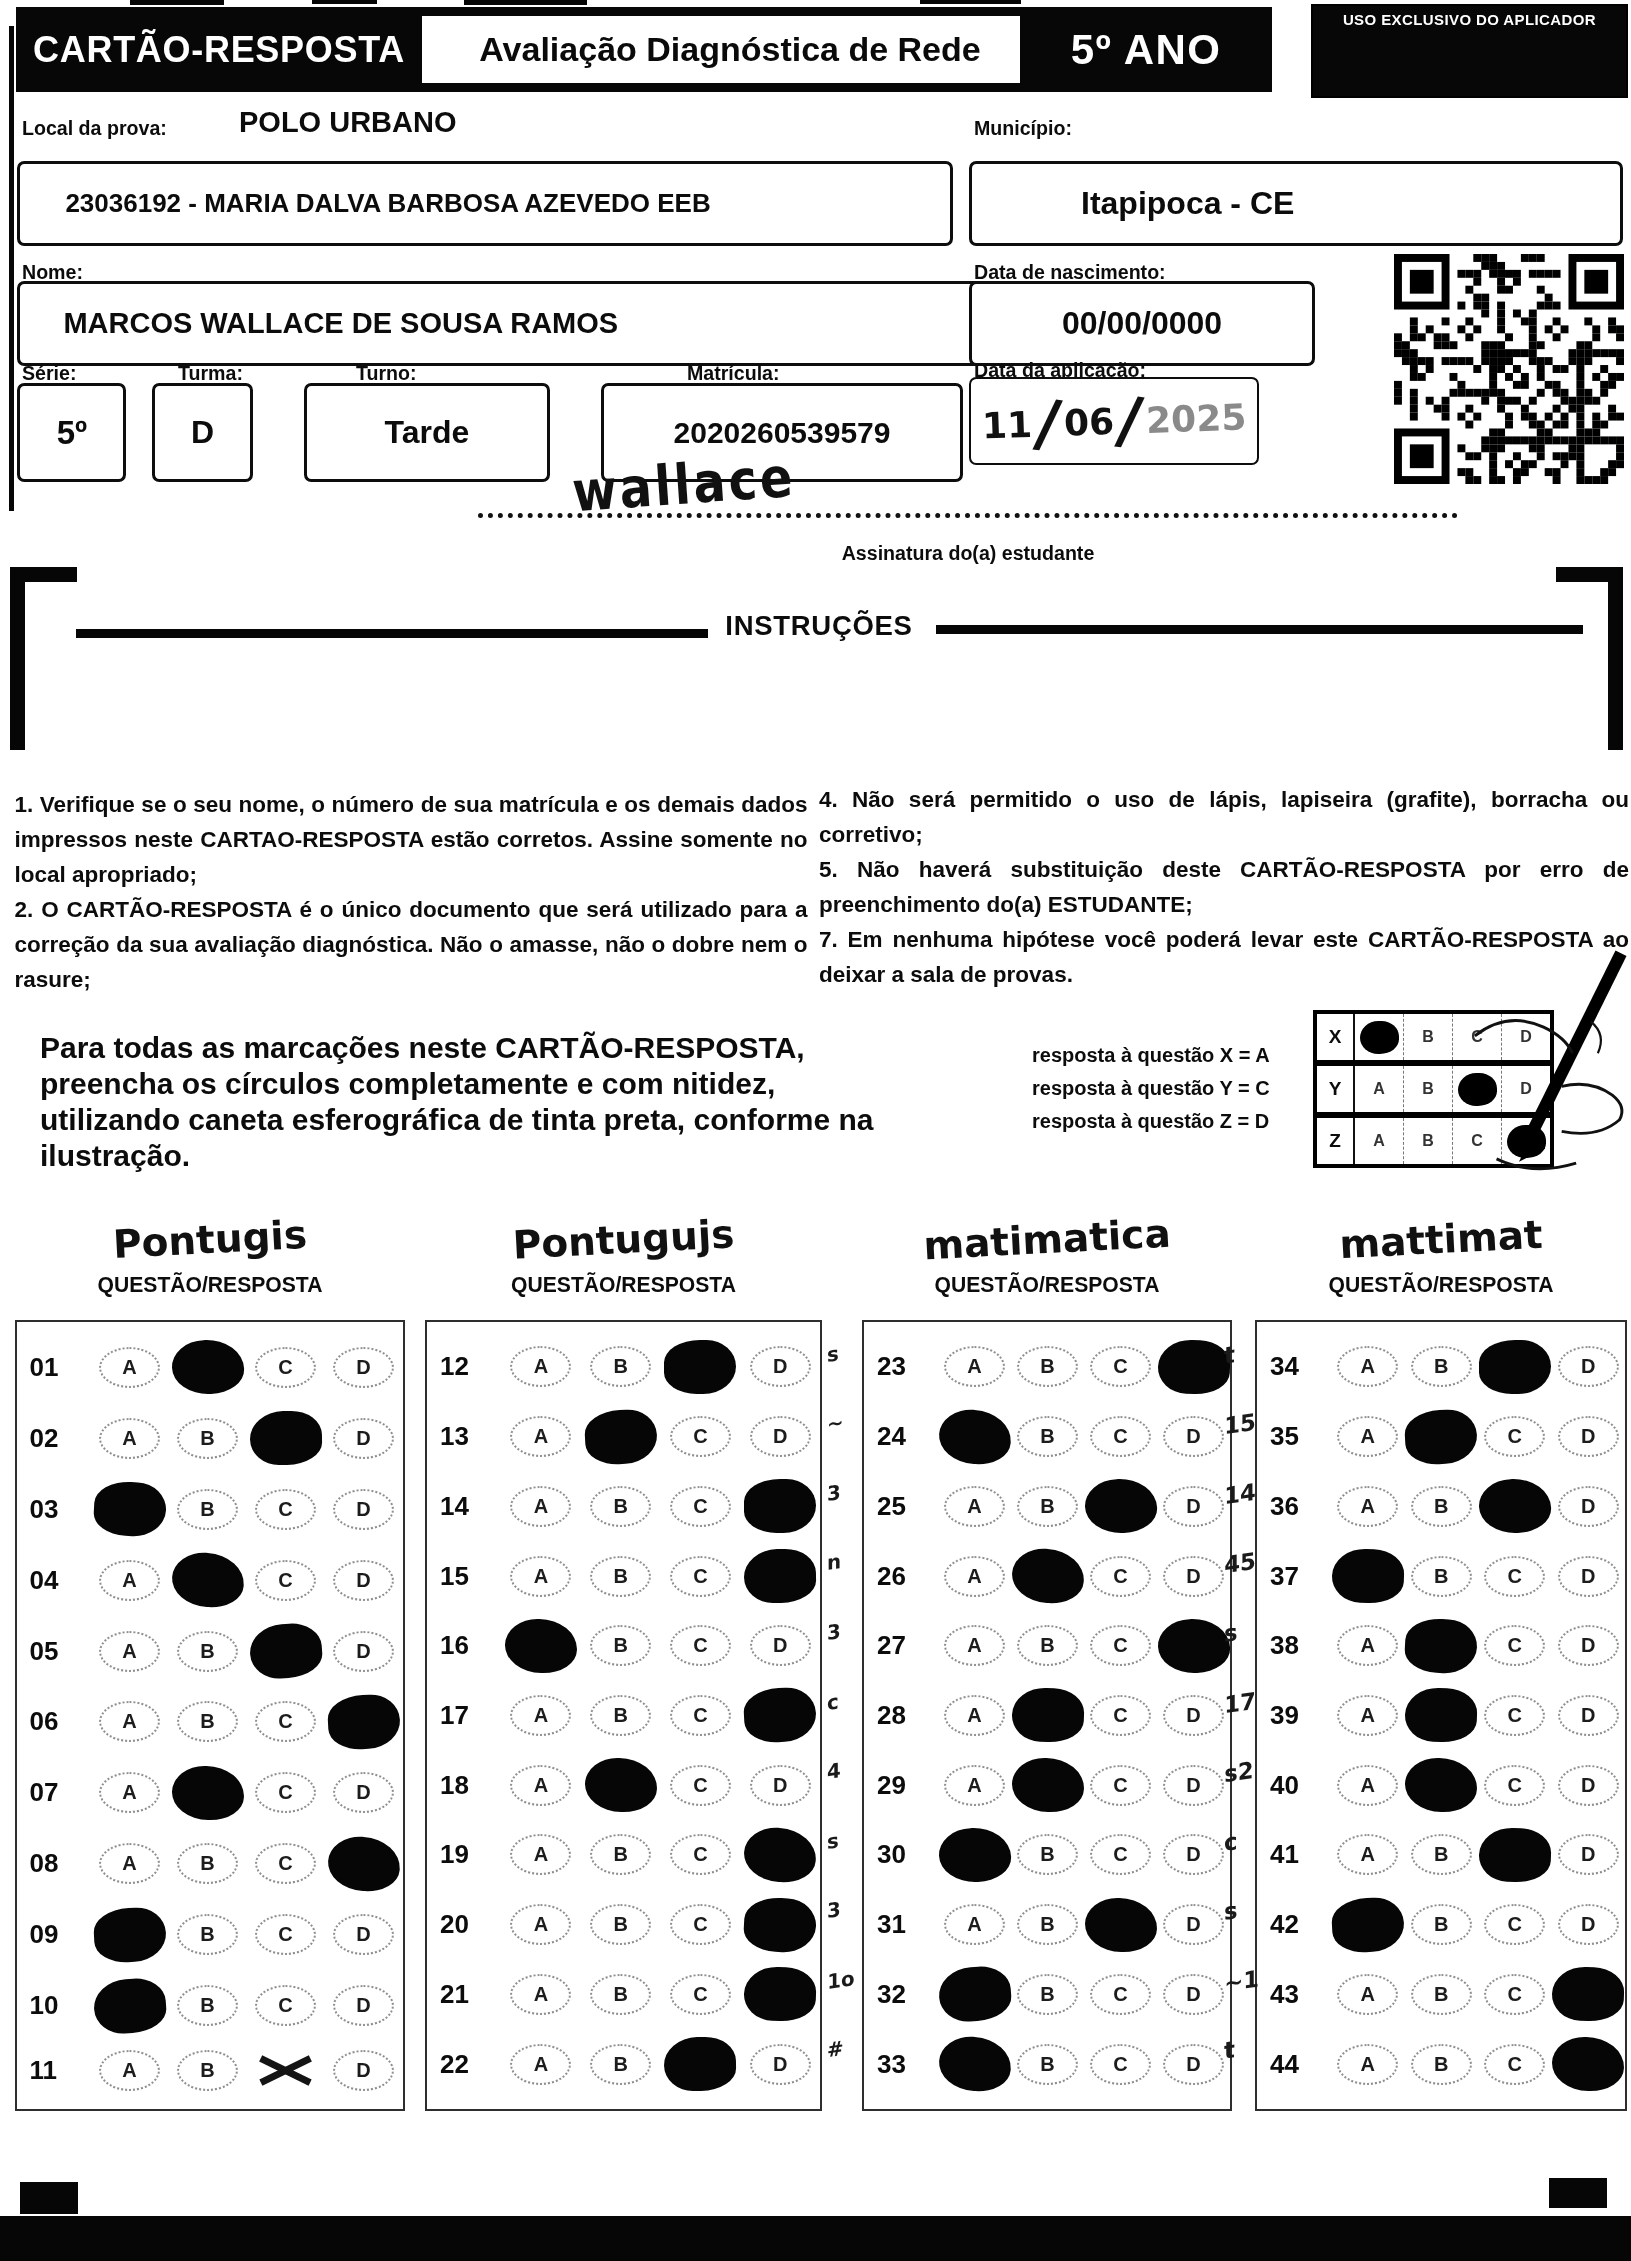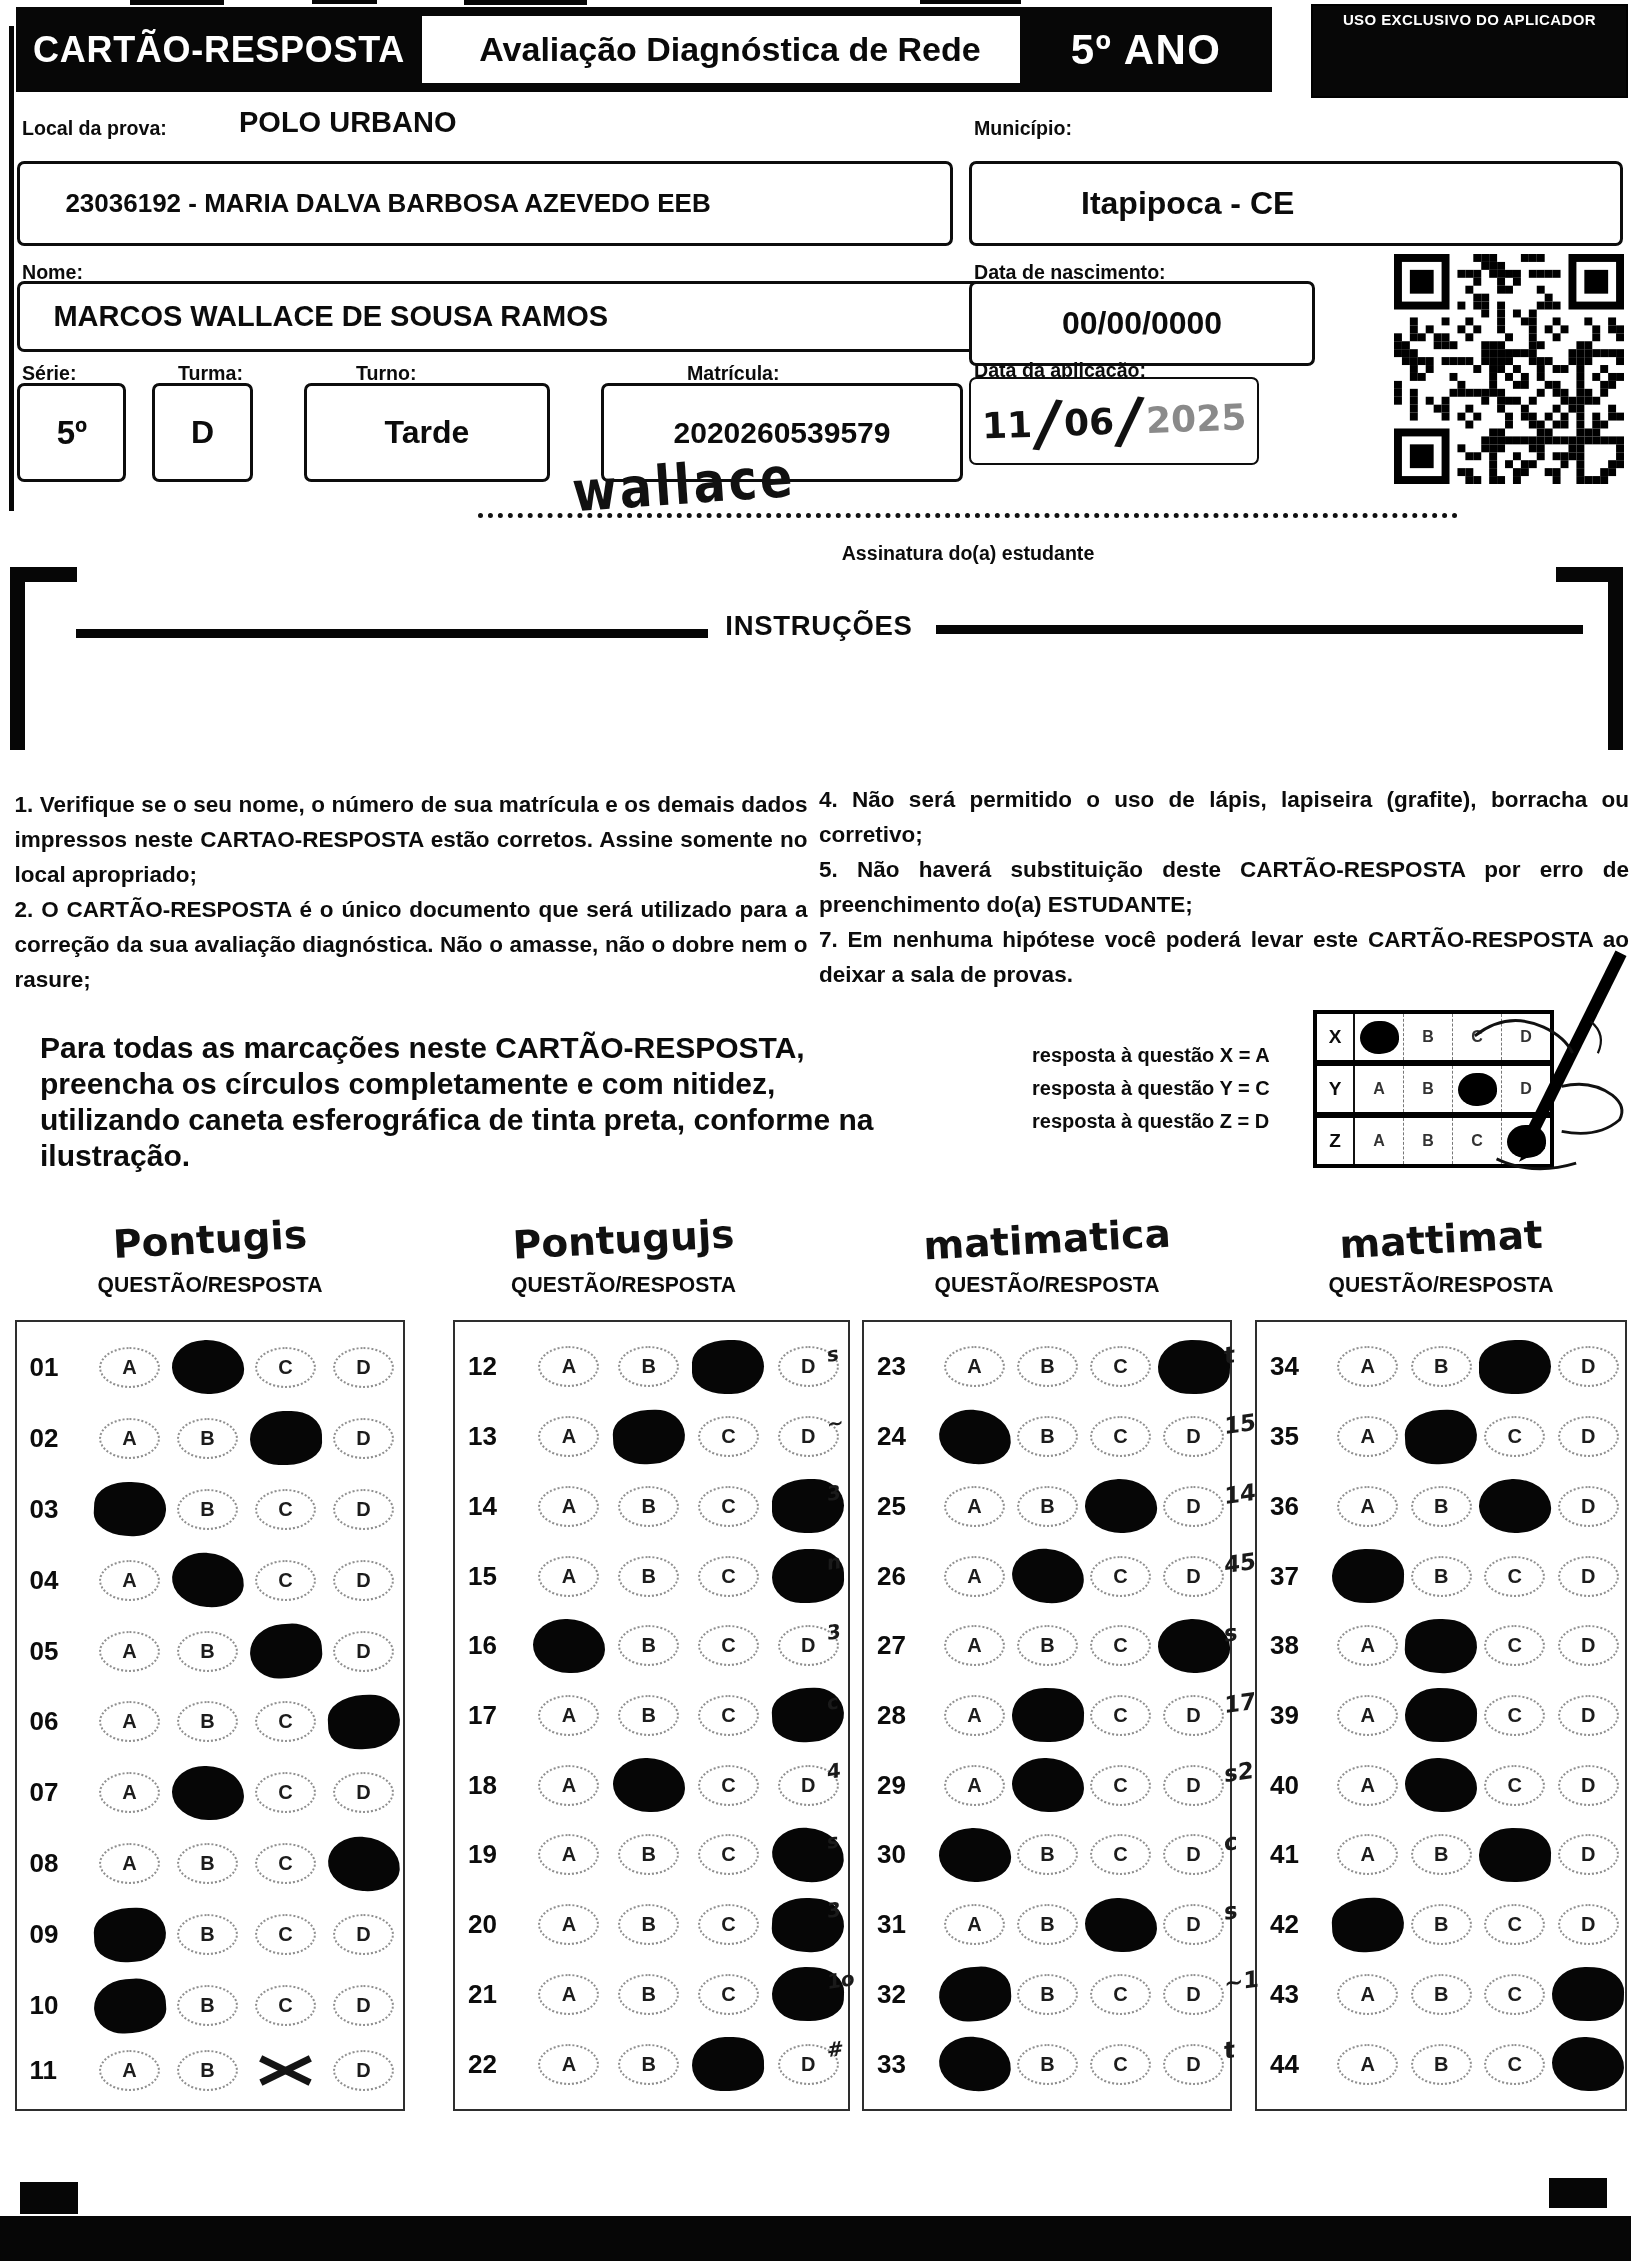--- a/index.html
+++ b/index.html
@@ -89,21 +89,21 @@
 <div class="box" style="left:17.4px;top:161px;width:936px;height:85px;padding-left:45px;">
   <span class="val" style="font-size:26px;">23036192 - MARIA DALVA BARBOSA AZEVEDO EEB</span>
 </div>
 <div class="box" style="left:969px;top:161px;width:654px;height:85px;padding-left:109px;">
   <span class="val" style="font-size:32px;">Itapipoca - CE</span>
 </div>
 
 <div class="abs lbl" style="left:22px;top:261px;">Nome:</div>
 <div class="abs lbl" style="left:974px;top:261px;">Data de nascimento:</div>
 
-<div class="box" style="left:17.4px;top:281px;width:1061px;height:71px;padding-left:33px;">
+<div class="box" style="left:17.4px;top:281px;width:1061px;height:85px;padding-left:43px;">
   <span class="val" style="font-size:29px;">MARCOS WALLACE DE SOUSA RAMOS</span>
 </div>
 <div class="box" style="left:969px;top:281px;width:346px;height:85px;justify-content:center;">
   <span class="val" style="font-size:32px;">00/00/0000</span>
 </div>
 
 <svg class="abs" style="left:1393px;top:254px;" width="232" height="230" viewBox="0 0 29 29" id="qr">
     <rect x="0" y="0" width="29" height="29" fill="#fff"></rect>
     <rect x="0" y="10" width="1" height="1" fill="#000"></rect>
     <rect x="0" y="11" width="1" height="1" fill="#000"></rect>
@@ -775,21 +775,21 @@
           <div class="optcell">
             <div class="circle">
               <span>D</span>
             </div>
           </div>
         </div>
       </div>
     </div>
     <div class="hw-title hand" style="left: 425px; top: 1217px; width: 397px; transform: rotate(-3deg);">Pontugujs</div>
     <div class="col-header" style="left: 425px; top: 1272px; width: 397px;">QUESTÃO/RESPOSTA</div>
-    <div class="ansbox" style="left: 425px; top: 1320px; width: 397px; height: 791px; margin-left: 28px;">
+    <div class="ansbox" style="left: 425px; top: 1320px; width: 397px; height: 791px;">
       <div class="qrow">
         <div class="qnum">12</div>
         <div class="opts">
           <div class="optcell">
             <div class="circle">
               <span>A</span>
             </div>
           </div>
           <div class="optcell">
             <div class="circle">

